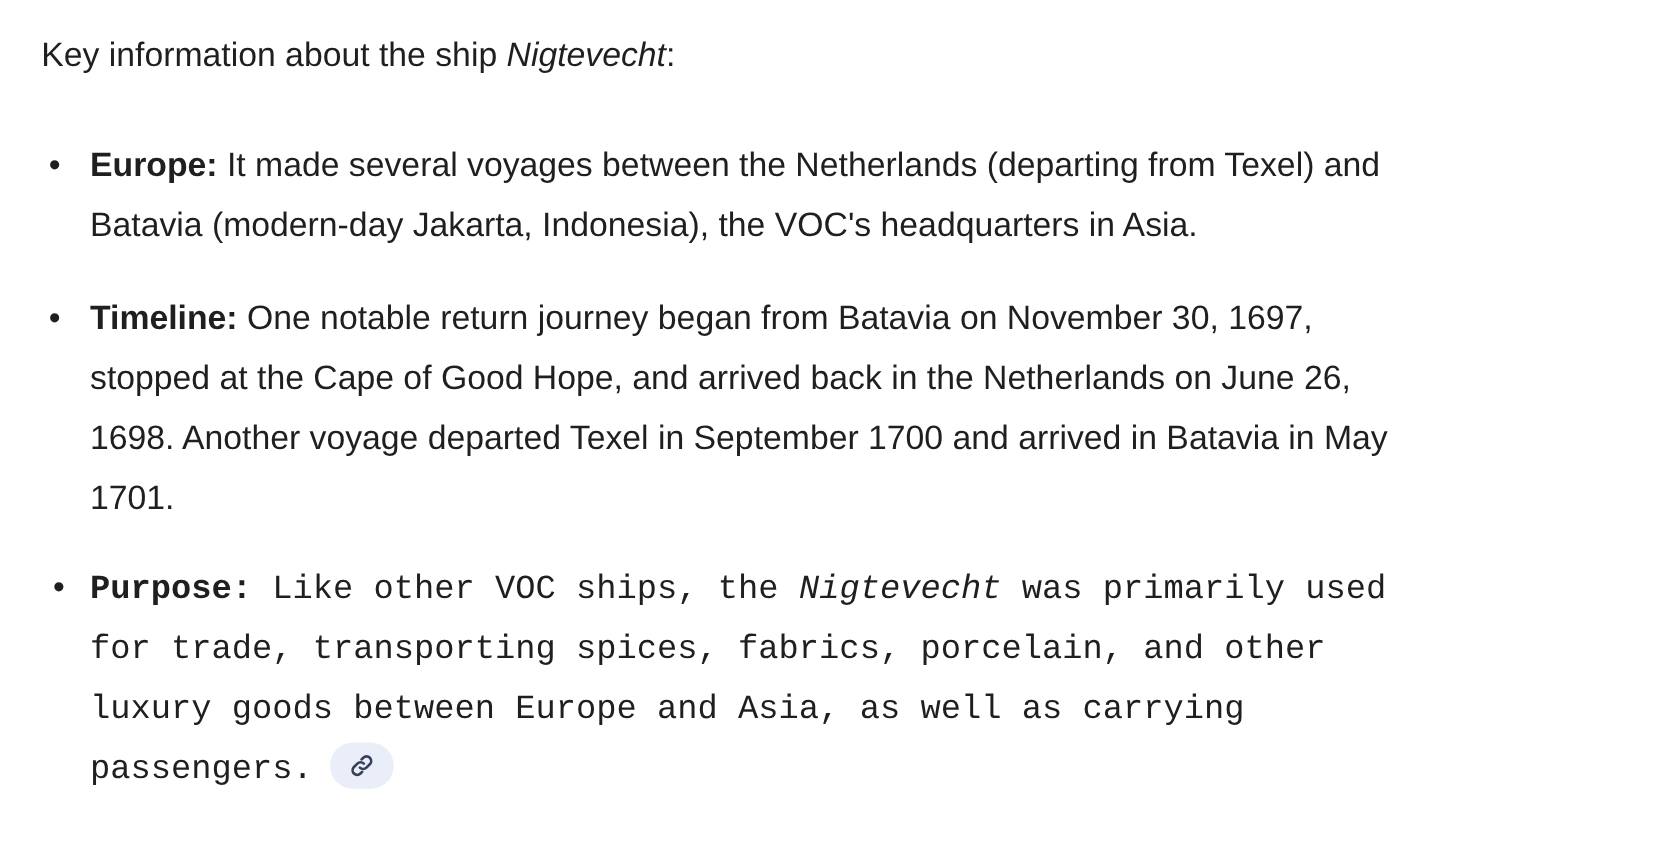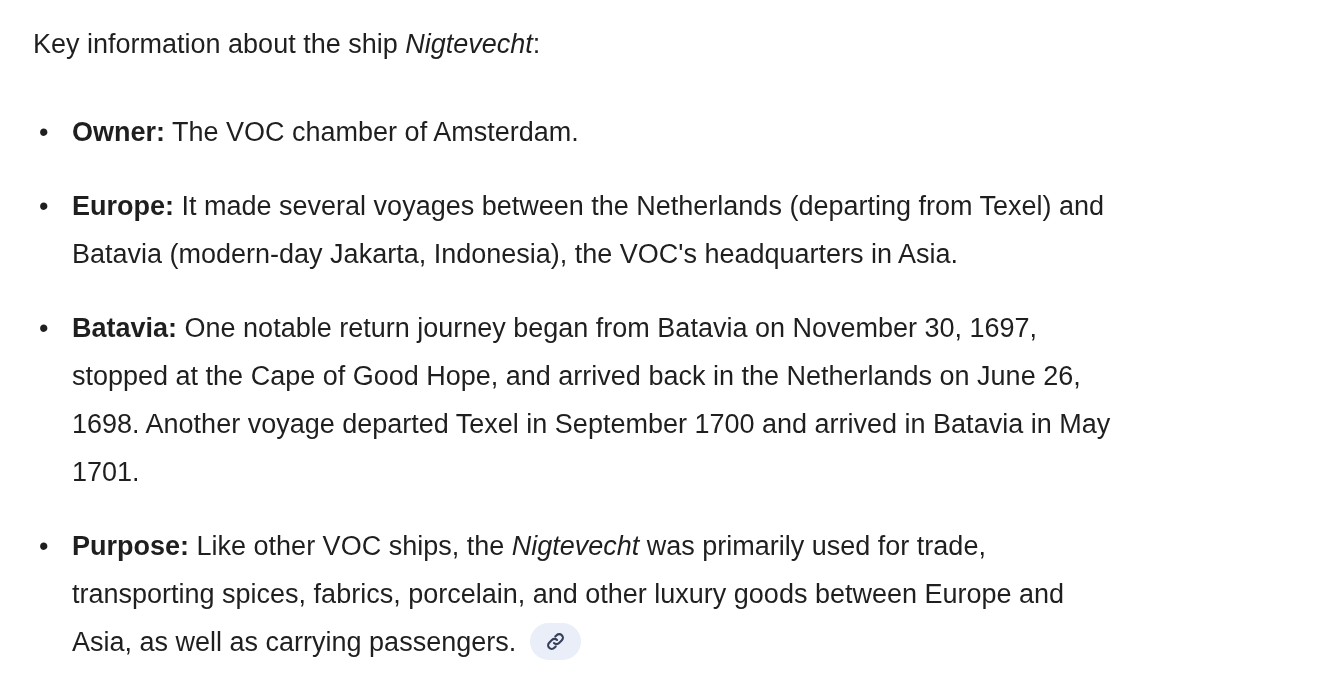--- a/index.html
+++ b/index.html
@@ -33,20 +33,21 @@
     padding: 0;
     max-width: 1262px;
   }
   ul.info-list > li {
     position: relative;
     padding-left: 39px;
     margin: 0 0 26px 0;
   }
   ul.info-list > li:last-child {
     margin-bottom: 0;
+    font-family: Liberation Mono, monospace;
   }
   ul.info-list > li::before {
     content: "•";
     position: absolute;
     left: 6px;
     top: 0;
     color: #1f1f1f;
     font-size: 27px;
   }
   .bullet-label {
@@ -74,23 +75,22 @@
     display: block;
   }
 </style>
 </head>
 <body>
 
 <div class="answer">
   <p class="heading"><span>Key information about the ship </span><span class="ship-name">Nigtevecht</span><span>:</span></p>
 
   <ul class="info-list">
-      <li><span class="bullet-label">Owner:</span> <span class="">The VOC chamber of Amsterdam.</span></li>
       <li><span class="bullet-label">Europe:</span> <span class="">It made several voyages between the Netherlands (departing from Texel) and Batavia (modern-day Jakarta, Indonesia), the VOC's headquarters in Asia.</span></li>
-      <li><span class="bullet-label">Batavia:</span> <span class="">One notable return journey began from Batavia on November 30, 1697, stopped at the Cape of Good Hope, and arrived back in the Netherlands on June 26, 1698. Another voyage departed Texel in September 1700 and arrived in Batavia in May 1701.</span></li>
+      <li><span class="bullet-label">Timeline:</span> <span class="">One notable return journey began from Batavia on November 30, 1697, stopped at the Cape of Good Hope, and arrived back in the Netherlands on June 26, 1698. Another voyage departed Texel in September 1700 and arrived in Batavia in May 1701.</span></li>
       <li><span class="bullet-label">Purpose:</span> <span class="">Like other VOC ships, the </span><span class="seg-italic">Nigtevecht</span><span class=""> was primarily used for trade, transporting spices, fabrics, porcelain, and other luxury goods between Europe and Asia, as well as carrying passengers.</span><button class="citation-chip" style="background: rgb(233, 238, 248);">
           <svg width="21" height="21" viewBox="0 0 24 24" fill="none" stroke="#36405a" stroke-width="2.4" stroke-linecap="round" stroke-linejoin="round">
             <path d="M10.2 13.8a4.2 4.2 0 0 0 5.94 0l3.1-3.1a4.2 4.2 0 1 0-5.94-5.94l-1.55 1.55"></path>
             <path d="M13.8 10.2a4.2 4.2 0 0 0-5.94 0l-3.1 3.1a4.2 4.2 0 1 0 5.94 5.94l1.55-1.55"></path>
           </svg>
         </button></li>
     </ul>
 </div>
 
 </body></html>

